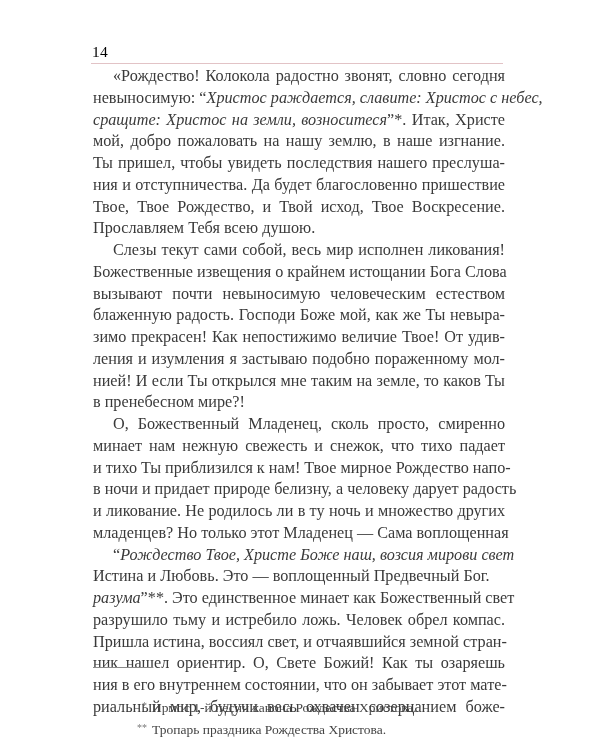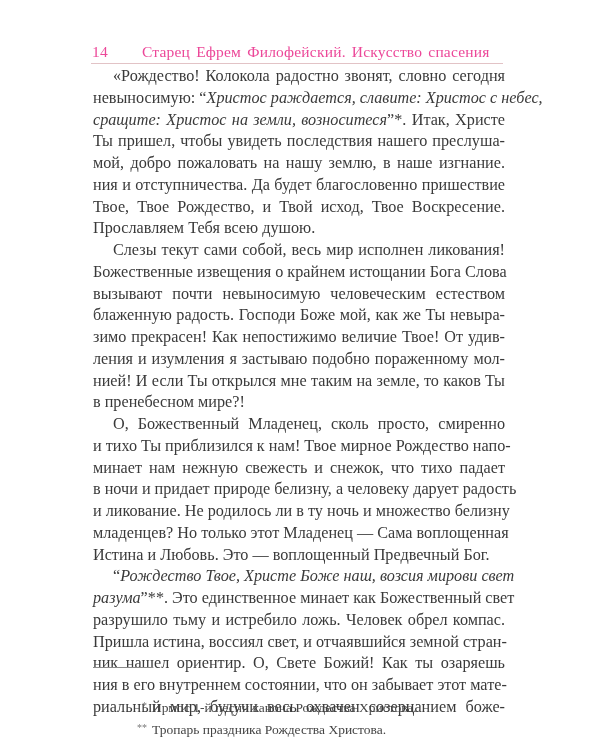--- a/index.html
+++ b/index.html
@@ -1,19 +1,19 @@
 <!DOCTYPE html>
 <html><head>
 <meta charset="utf-8">
 <style>
   html, body { margin: 0; padding: 0; background: #ffffff; }
   body { width: 600px; height: 750px; position: relative; overflow: hidden;
          font-family: "Liberation Serif", "DejaVu Serif", serif; color: #3a3a3a; }
   .header { position: absolute; left: 91px; top: 41px; width: 412px; height: 22px;
-            border-bottom: 1px solid #e2c3c6; color: #ec4899; font-size: 15.5px;
+            border-bottom: 1px solid #e2c3c6; color: #000000; font-size: 15.5px;
             letter-spacing: 0.2px; }
   .header .pgnum { position: absolute; left: 1px; top: 2px; }
   .header .running { position: absolute; left: 51px; top: 2px; word-spacing: 2px; }
   .body { position: absolute; left: 93px; top: 66px; width: 412px;
           font-size: 16.2px; line-height: 21.75px; text-align: justify; }
   .line { display: block; text-align: justify; text-align-last: justify; white-space: nowrap; }
   .line.last { text-align-last: left; }
   .line.indent { padding-left: 20px; }
   em { }
   .fn-rule { position: absolute; left: 93px; top: 667px; width: 60px; height: 0;
@@ -23,48 +23,47 @@
   .fn { white-space: nowrap; }
   .fn .mark { display: inline-block; width: 14px; text-align: right; margin-right: 5px;
               font-size: 10px; vertical-align: 3px; color: #777; }
   .fn .mark.dbl { width: 20px; margin-left: -6px; }
 </style>
 </head>
 <body>
 
 <div class="header">
   <span class="pgnum">14</span>
-  <span class="running">Старец Ефрем Филофейский. Искусство спасения</span>
 </div>
 
 <div class="body" id="body-text">
     <span class="line indent"><span>«Рождество! Колокола радостно звонят, словно сегодня</span></span>
     <span class="line"><span>невыносимую: “</span><em>Христос раждается, славите: Христос с небес,</em></span>
     <span class="line"><em>сращите: Христос на земли, возноситеся</em><span>”*. Итак, Христе</span></span>
+    <span class="line"><span>мой, добро пожаловать на нашу землю, в наше изгнание.</span></span>
     <span class="line"><span>Ты пришел, чтобы увидеть последствия нашего преслуша-</span></span>
-    <span class="line"><span>мой, добро пожаловать на нашу землю, в наше изгнание.</span></span>
     <span class="line"><span>ния и отступничества. Да будет благословенно пришествие</span></span>
     <span class="line"><span>Твое, Твое Рождество, и Твой исход, Твое Воскресение.</span></span>
     <span class="line last"><span>Прославляем Тебя всею душою.</span></span>
     <span class="line indent"><span>Слезы текут сами собой, весь мир исполнен ликования!</span></span>
     <span class="line"><span>Божественные извещения о крайнем истощании Бога Слова</span></span>
     <span class="line"><span>вызывают почти невыносимую человеческим естеством</span></span>
     <span class="line"><span>блаженную радость. Господи Боже мой, как же Ты невыра-</span></span>
     <span class="line"><span>зимо прекрасен! Как непостижимо величие Твое! От удив-</span></span>
     <span class="line"><span>ления и изумления я застываю подобно пораженному мол-</span></span>
     <span class="line"><span>нией! И если Ты открылся мне таким на земле, то каков Ты</span></span>
     <span class="line last"><span>в пренебесном мире?!</span></span>
     <span class="line indent"><span>О, Божественный Младенец, сколь просто, смиренно</span></span>
+    <span class="line"><span>минает нам нежную свежесть и снежок, что тихо падает</span></span>
     <span class="line"><span>и тихо Ты приблизился к нам! Твое мирное Рождество напо-</span></span>
-    <span class="line"><span>минает нам нежную свежесть и снежок, что тихо падает</span></span>
     <span class="line"><span>в ночи и придает природе белизну, а человеку дарует радость</span></span>
-    <span class="line"><span>и ликование. Не родилось ли в ту ночь и множество белизну</span></span>
+    <span class="line"><span>и ликование. Не родилось ли в ту ночь и множество других</span></span>
     <span class="line"><span>младенцев? Но только этот Младенец — Сама воплощенная</span></span>
+    <span class="line indent"><span>“</span><em>Рождество Твое, Христе Боже наш, возсия мирови свет</em></span>
     <span class="line last"><span>Истина и Любовь. Это — воплощенный Предвечный Бог.</span></span>
-    <span class="line indent"><span>“</span><em>Рождество Твое, Христе Боже наш, возсия мирови свет</em></span>
     <span class="line"><em>разума</em><span>”**. Это единственное минает как Божественный свет</span></span>
     <span class="line"><span>разрушило тьму и истребило ложь. Человек обрел компас.</span></span>
     <span class="line"><span>Пришла истина, воссиял свет, и отчаявшийся земной стран-</span></span>
     <span class="line"><span>ник нашел ориентир. О, Свете Божий! Как ты озаряешь</span></span>
     <span class="line"><span>ния в его внутреннем состоянии, что он забывает этот мате-</span></span>
     <span class="line"><span>риальный мир, будучи весь охвачен созерцанием боже-</span></span>
   </div>
 
 <div class="fn-rule"></div>
 

